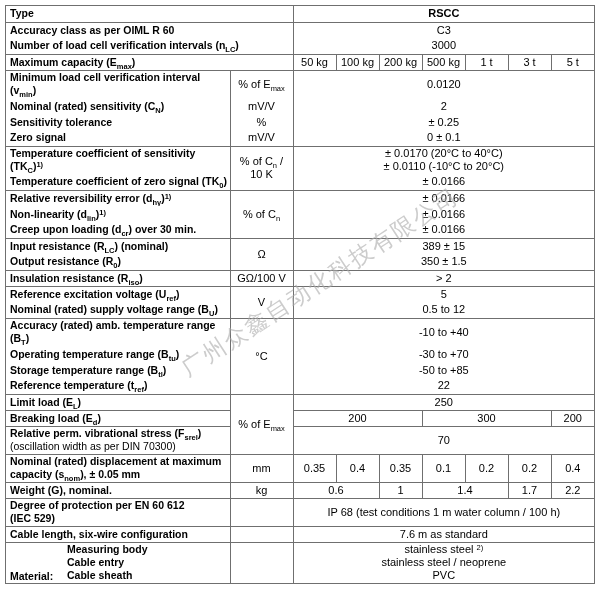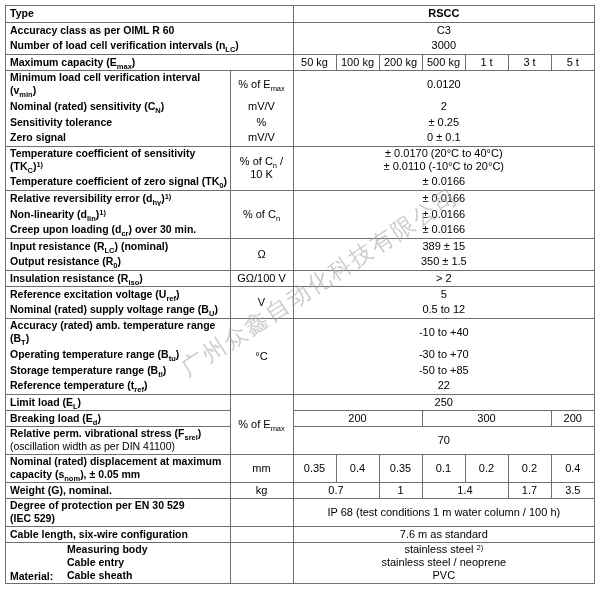--- a/index.html
+++ b/index.html
@@ -217,21 +217,21 @@
   </tr>
   <tr class="h1 gt">
     <td class="lab">Breaking load (E<sub>d</sub>)</td>
     <td class="val" colspan="3">200</td>
     <td class="val" colspan="3">300</td>
     <td class="val">200</td>
   </tr>
   <tr class="h2 gt">
     <td class="lab">
       <div class="line">Relative perm. vibrational stress (F<sub>srel</sub>)</div>
-      <div class="line reg">(oscillation width as per DIN 41100)</div>
+      <div class="line reg">(oscillation width as per DIN 70300)</div>
     </td>
     <td class="val" colspan="7">70</td>
   </tr>
 
   <tr class="h2 gt">
     <td class="lab">
       <div class="line">Nominal (rated) displacement at maximum</div>
       <div class="line">capacity (s<sub>nom</sub>), ± 0.05 mm</div>
     </td>
     <td class="u">mm</td>
@@ -240,30 +240,30 @@
     <td class="val">0.35</td>
     <td class="val">0.1</td>
     <td class="val">0.2</td>
     <td class="val">0.2</td>
     <td class="val">0.4</td>
   </tr>
 
   <tr class="h1 gt">
     <td class="lab">Weight (G), nominal.</td>
     <td class="u">kg</td>
-    <td class="val" colspan="2">0.7</td>
+    <td class="val" colspan="2">0.6</td>
     <td class="val">1</td>
     <td class="val" colspan="2">1.4</td>
     <td class="val">1.7</td>
-    <td class="val">3.5</td>
-  </tr>
-
-  <tr class="h2 gt">
-    <td class="lab">
-      <div class="line">Degree of protection per EN 30 529</div>
+    <td class="val">2.2</td>
+  </tr>
+
+  <tr class="h2 gt">
+    <td class="lab">
+      <div class="line">Degree of protection per EN 60 612</div>
       <div class="line">(IEC 529)</div>
     </td>
     <td class="u"></td>
     <td class="val" colspan="7">IP 68 (test conditions 1 m water column / 100 h)</td>
   </tr>
 
   <tr class="h1 gt">
     <td class="lab">Cable length, six-wire configuration</td>
     <td class="u"></td>
     <td class="val" colspan="7">7.6 m as standard</td>

